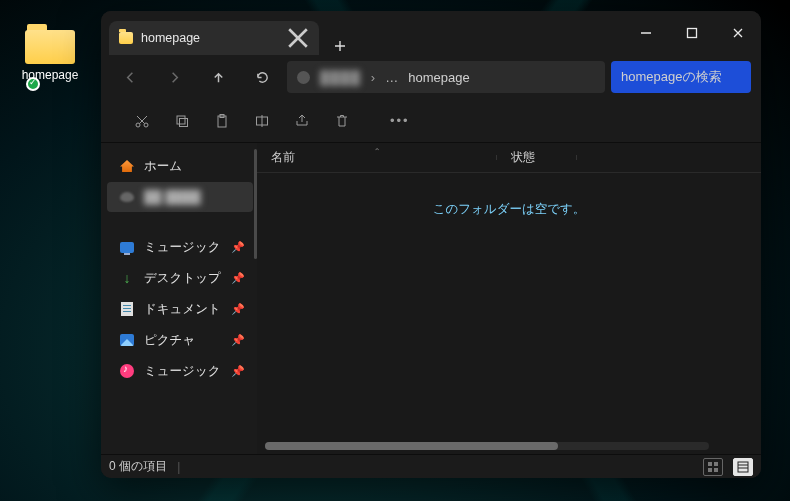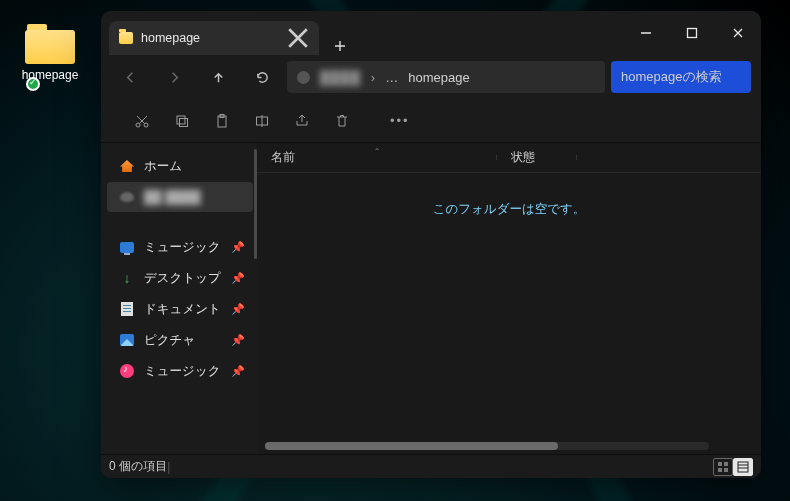--- a/index.html
+++ b/index.html
@@ -89,21 +89,21 @@
 
   .main { flex:1; display:flex; flex-direction:column; min-width:0; position:relative;}
   .col-head { height:30px; display:flex; align-items:center; color:#cfcfcf; font-size:12px; border-bottom:1px solid #2a2a2a; }
   .col-head .col { padding:0 14px; position:relative; }
   .col-head .col::after{content:"";position:absolute;right:0;top:6px;bottom:6px;width:1px;background:#333;}
   .col-head .sort-ind{position:absolute;left:50%;top:-2px;transform:translateX(-50%);color:#8a8a8a;font-size:8px;}
   .empty { flex:1; display:flex; align-items:flex-start; justify-content:center; padding-top:28px; color:#7dd3fc; font-size:12.5px; }
   .hscroll { position:absolute; left:8px; right:52px; bottom:4px; height:8px; background:#2a2a2a; border-radius:4px; }
   .hscroll .thumb{position:absolute;left:0;top:0;height:100%;width:66%;background:#6a6a6a;border-radius:4px;}
 
-  .status { height:24px; background:#1b1b1b; border-top:1px solid #0d0d0d; display:flex; align-items:center; color:#cfcfcf; font-size:12px; padding:0 8px; }
+  .status { height:24px; background:#1b1b1b; border-top:1px solid #0d0d0d; display:flex; align-items:center; color:#cfcfcf; font-size:12px; padding:0 8px; gap:10px;}
   .status .divider{color:#555;}
   .status .spacer{flex:1;}
   .view-toggle{width:20px;height:18px;border:1px solid #666;display:flex;align-items:center;justify-content:center;border-radius:2px;}
   .view-toggle.active{background:#e6e6e6;border-color:#e6e6e6;}
   .view-toggle svg{width:12px;height:12px;}
 
   
   .ic-home{background:linear-gradient(#ff9a3c,#e06a0a);width:14px;height:12px;clip-path:polygon(50% 0,100% 55%,85% 55%,85% 100%,15% 100%,15% 55%,0 55%);}
   .ic-img{width:14px;height:12px;background:#2e7bd6;border-radius:2px;position:relative;overflow:hidden;}
   .ic-img::after{content:"";position:absolute;bottom:0;left:0;border-left:7px solid transparent;border-right:7px solid transparent;border-bottom:7px solid #8fd0ff;}

